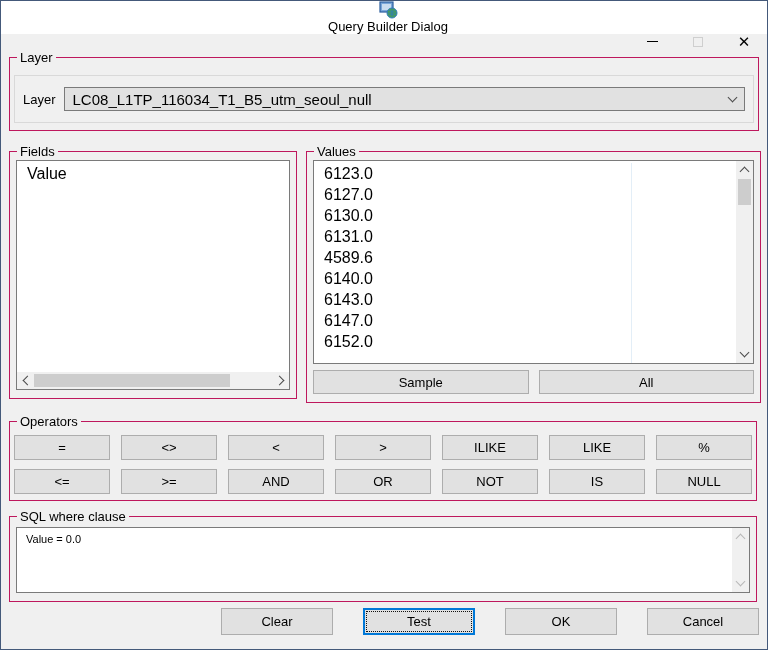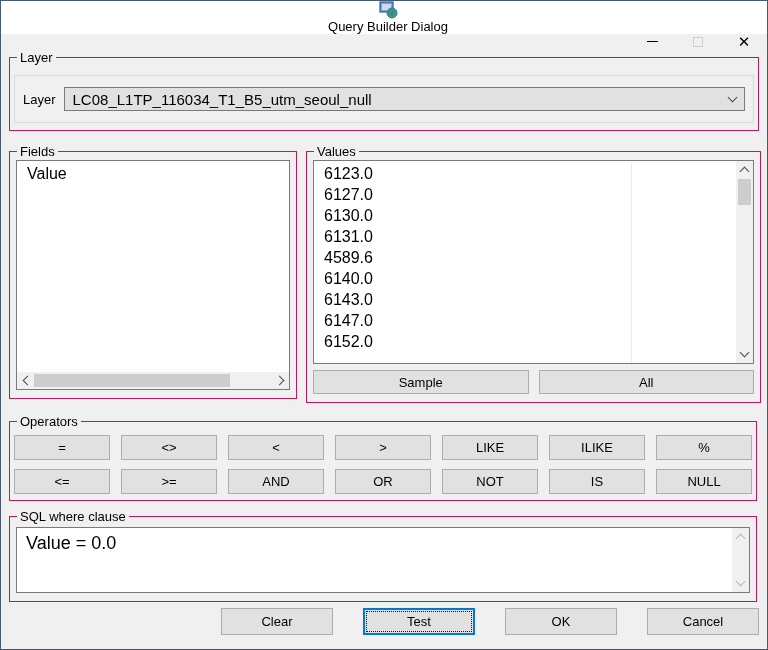--- a/index.html
+++ b/index.html
@@ -95,21 +95,21 @@
   .sample-all-row .btn { flex:1; }
   
   .op-rows { position:absolute; left:4px; right:4px; top:13px; display:flex; flex-direction:column; gap:9px; }
   .op-row { display:flex; gap:11px; }
   .op-row .btn { flex:1; height:25px; }
   
   .sql-box {
     position:absolute; left:6px; right:6px; top:10px; bottom:8px;
     background:#fff; border:1px solid #7a7a7a; overflow:hidden;
   }
-  .sql-text { position:absolute; left:0; top:0; right:17px; padding:5px 9px; font-size:18px; }
+  .sql-text { position:absolute; left:0; top:0; right:17px; padding:5px 9px; font-size:11px; }
   
   .footer {
     position:absolute; right:8px; top:607px;
     display:flex; gap:14px;
   }
   .footer .btn { width:112px; height:27px;margin-left:16px; }
   .btn-focused {
     border:2px solid #0078d7;
     outline:1px dotted #111;
     outline-offset:-4px;
@@ -204,22 +204,22 @@
   </div>
 
   <div class="groupbox" style="left:8px; top:410px; width:748px; height:80px;">
     <span class="gb-title">Operators</span>
     <div class="op-rows">
       <div class="op-row">
         <button class="btn">=</button>
         <button class="btn">&lt;&gt;</button>
         <button class="btn">&lt;</button>
         <button class="btn">&gt;</button>
+        <button class="btn">ILIKE</button>
         <button class="btn">LIKE</button>
-        <button class="btn">ILIKE</button>
         <button class="btn">%</button>
       </div>
       <div class="op-row">
         <button class="btn">&lt;=</button>
         <button class="btn">&gt;=</button>
         <button class="btn">AND</button>
         <button class="btn">OR</button>
         <button class="btn">NOT</button>
         <button class="btn">IS</button>
         <button class="btn">NULL</button>

